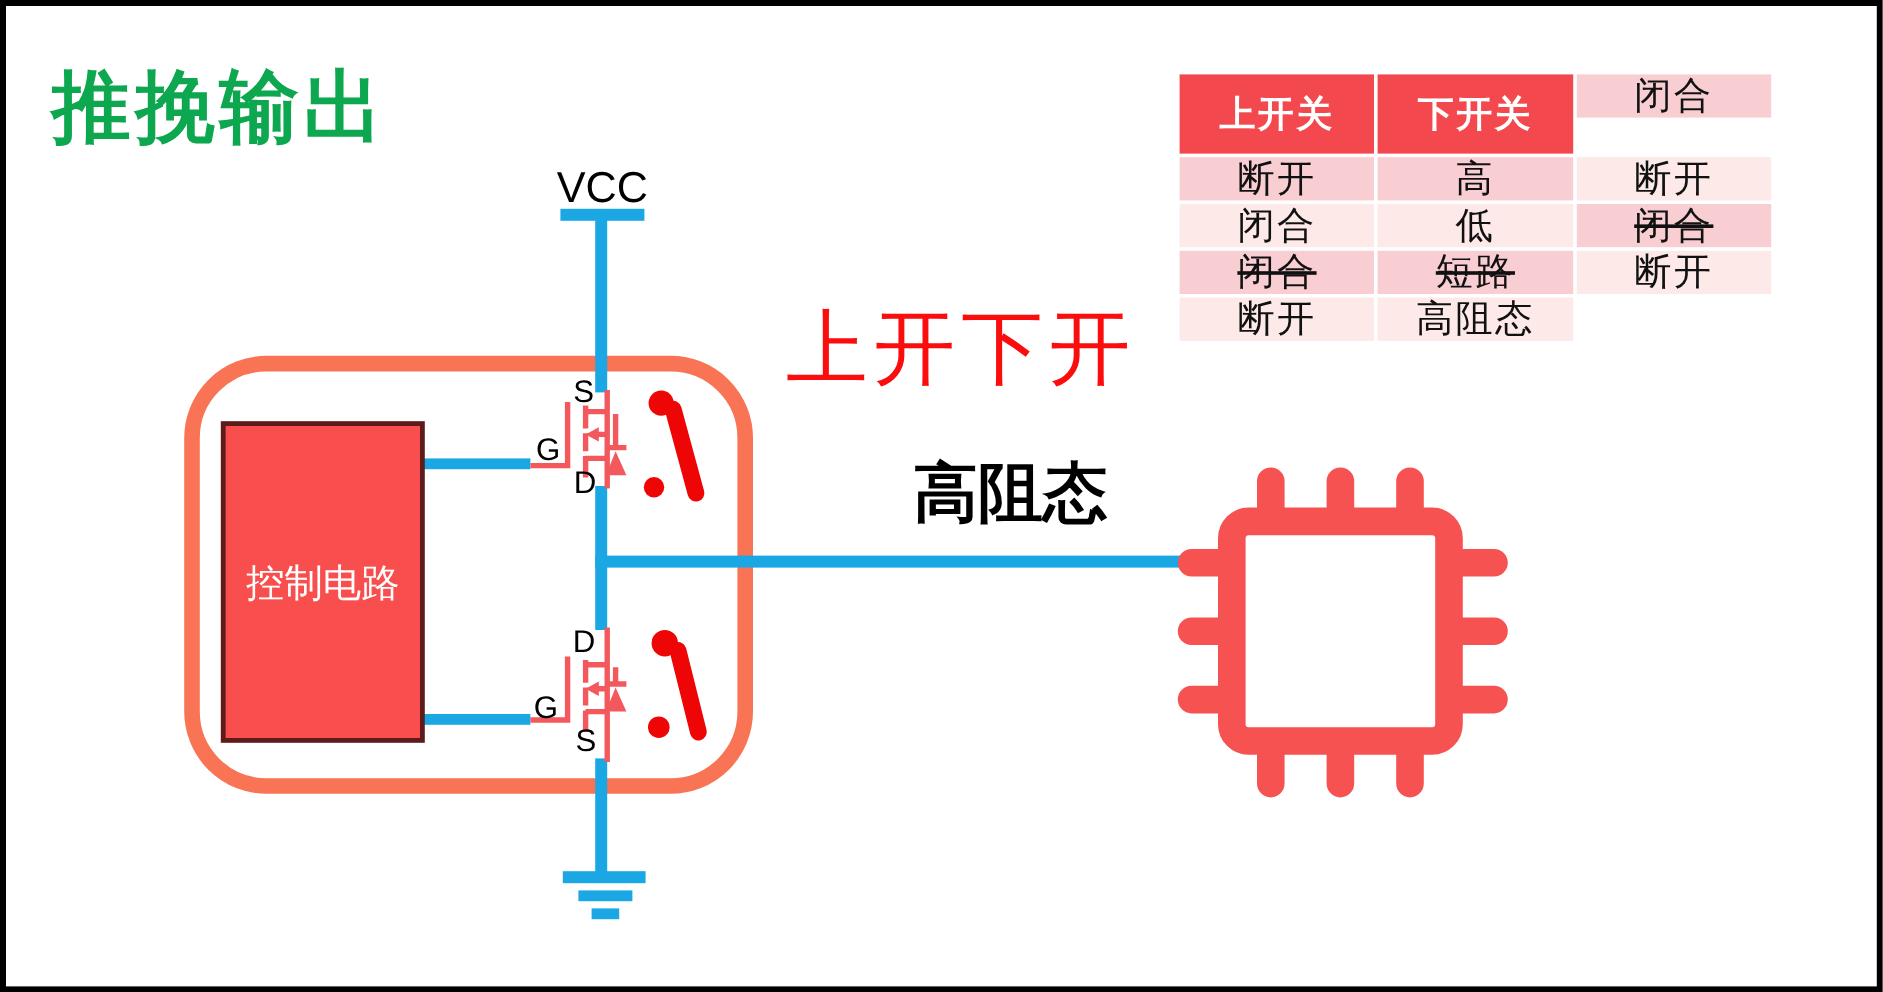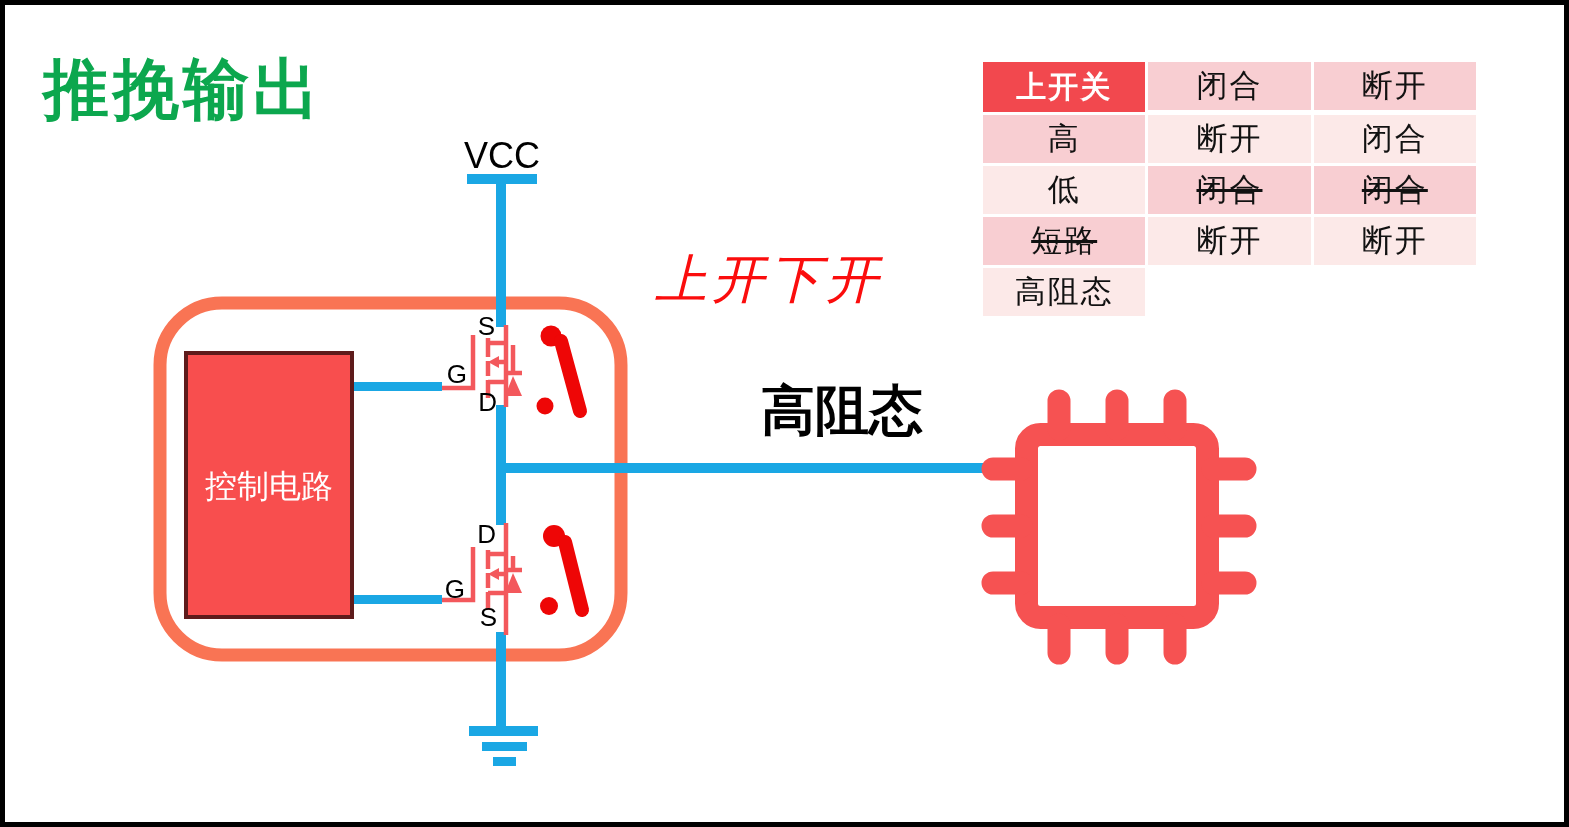--- a/index.html
+++ b/index.html
@@ -17,53 +17,52 @@
     left:38px; top:40px;
     font-family:"Liberation Serif", serif;
     font-weight:900;
     font-size:66px;
     letter-spacing:4px;
     color:#0CA74E;
     white-space:nowrap;
   }
   #state-annotation {
     left:650px; top:240px;
-    font-size:52px;
+    font-size:68px;
     letter-spacing:5px;
     color:#FB0D0D;
     white-space:nowrap;
-    font-style:italic;
   }
   #output-state-label {
     left:756px; top:370px;
     font-size:54px;
     font-weight:bold;
     color:#000;
     white-space:nowrap;
   }
   
   #truth-table {
     left:978px; top:57px;
     width:493px;
     display:grid;
     grid-template-columns:1fr 1fr 1fr;
     gap:3px;
   }
   .thead-cell {
-    height:50px;
+    height:66px;
     background:#F2484E;
     color:#ffffff;
     font-size:30px;
     font-weight:bold;
     display:flex; align-items:center; justify-content:center;
     letter-spacing:2px;
   }
   .trow { display:contents; }
   .tcell {
-    height:48px;
+    height:36px;
     font-size:31px;
     color:#111;
     display:flex; align-items:center; justify-content:center;
     letter-spacing:2px;
   }
   .trow-a .tcell { background:#F8CED2; }
   .trow-b .tcell { background:#FCE9E8; }
   .trow.struck .tcell { text-decoration:line-through; text-decoration-thickness:3px; }
   svg text { font-family:"Liberation Sans", sans-serif; }
 </style>
@@ -149,20 +148,21 @@
   </svg>
 
   <div id="page-title" class="abs">推挽输出</div>
 
   <div id="state-annotation" class="abs">上开下开</div>
 
   <div id="output-state-label" class="abs">高阻态</div>
 
   <div id="truth-table" class="abs">
     <div class="thead-cell">上开关</div>
+    <div class="thead-cell">下开关</div>
 
     <div class="trow trow-a">
       <div class="tcell">闭合</div>
       <div class="tcell">断开</div>
       <div class="tcell">高</div>
     </div>
     <div class="trow trow-b">
       <div class="tcell">断开</div>
       <div class="tcell">闭合</div>
       <div class="tcell">低</div>

